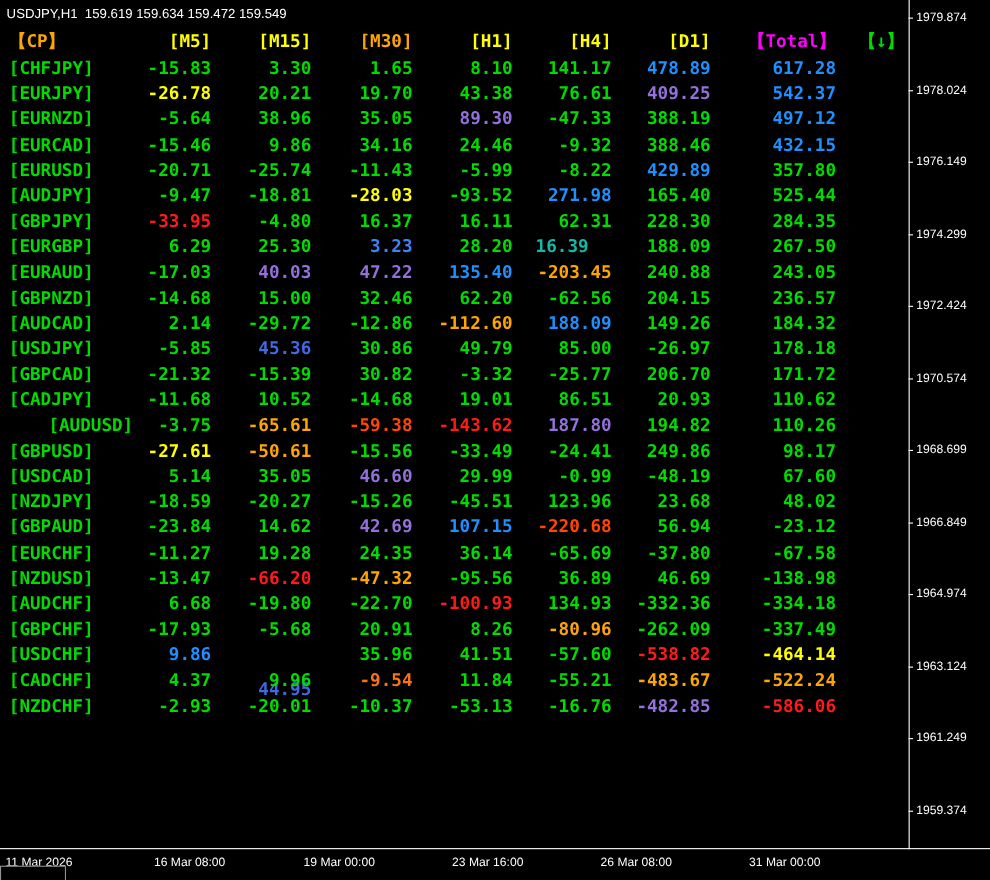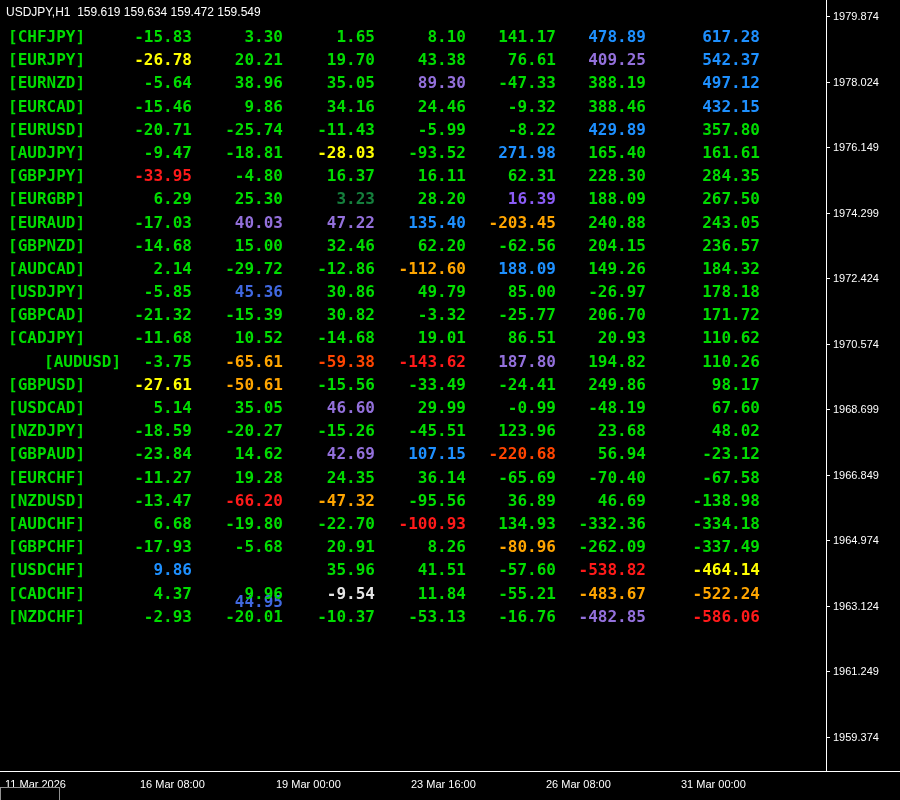--- a/index.html
+++ b/index.html
@@ -21,20 +21,31 @@
   .time-label{position:absolute;top:6px;color:#ffffff;font-size:11px;white-space:pre;}
   #nav-box{position:absolute;left:0;top:787px;width:58px;height:13px;border:1px solid #909090;background:#000;}
 </style>
 </head>
 <body>
 
 <div id="terminal">
   <div id="chart-area">
     <div id="ohlc-info">USDJPY,H1  159.619 159.634 159.472 159.549</div>
     <div id="cp-table">
+      <div class="cp-header" id="cp-header">
+          <div class="c-pair" style="color: rgb(255, 165, 0);">【CP】</div>
+          <div class="c-num" style="color: rgb(255, 255, 0);">[M5]</div>
+          <div class="c-num" style="color: rgb(255, 255, 0);">[M15]</div>
+          <div class="c-num" style="color: rgb(255, 165, 0);">[M30]</div>
+          <div class="c-num" style="color: rgb(255, 255, 0);">[H1]</div>
+          <div class="c-num" style="color: rgb(255, 255, 0);">[H4]</div>
+          <div class="c-num" style="color: rgb(255, 255, 0);">[D1]</div>
+          <div class="c-num" style="color: rgb(255, 0, 255);">【Total】</div>
+          <div class="c-num" style="color: rgb(0, 220, 0);">【↓】</div>
+        </div>
       <div id="cp-rows">
           <div class="cp-row">
             <div class="c-pair" style="color: rgb(0, 220, 0);">[CHFJPY]</div>
             <div class="c-num" style="color: rgb(0, 220, 0);">-15.83</div>
             <div class="c-num" style="color: rgb(0, 220, 0);">3.30</div>
             <div class="c-num" style="color: rgb(0, 220, 0);">1.65</div>
             <div class="c-num" style="color: rgb(0, 220, 0);">8.10</div>
             <div class="c-num" style="color: rgb(0, 220, 0);">141.17</div>
             <div class="c-num" style="color: rgb(30, 144, 255);">478.89</div>
             <div class="c-num" style="color: rgb(30, 144, 255);">617.28</div>
@@ -80,39 +91,39 @@
             <div class="c-num" style="color: rgb(0, 220, 0);">357.80</div>
           </div>
           <div class="cp-row">
             <div class="c-pair" style="color: rgb(0, 220, 0);">[AUDJPY]</div>
             <div class="c-num" style="color: rgb(0, 220, 0);">-9.47</div>
             <div class="c-num" style="color: rgb(0, 220, 0);">-18.81</div>
             <div class="c-num" style="color: rgb(255, 255, 0);">-28.03</div>
             <div class="c-num" style="color: rgb(0, 220, 0);">-93.52</div>
             <div class="c-num" style="color: rgb(30, 144, 255);">271.98</div>
             <div class="c-num" style="color: rgb(0, 220, 0);">165.40</div>
-            <div class="c-num" style="color: rgb(0, 220, 0);">161.61</div>
+            <div class="c-num" style="color: rgb(0, 220, 0);">525.44</div>
           </div>
           <div class="cp-row">
             <div class="c-pair" style="color: rgb(0, 220, 0);">[GBPJPY]</div>
             <div class="c-num" style="color: rgb(255, 26, 26);">-33.95</div>
             <div class="c-num" style="color: rgb(0, 220, 0);">-4.80</div>
             <div class="c-num" style="color: rgb(0, 220, 0);">16.37</div>
             <div class="c-num" style="color: rgb(0, 220, 0);">16.11</div>
             <div class="c-num" style="color: rgb(0, 220, 0);">62.31</div>
             <div class="c-num" style="color: rgb(0, 220, 0);">228.30</div>
             <div class="c-num" style="color: rgb(0, 220, 0);">284.35</div>
           </div>
           <div class="cp-row">
             <div class="c-pair" style="color: rgb(0, 220, 0);">[EURGBP]</div>
             <div class="c-num" style="color: rgb(0, 220, 0);">6.29</div>
             <div class="c-num" style="color: rgb(0, 220, 0);">25.30</div>
-            <div class="c-num" style="color: #15803d;">3.23</div>
+            <div class="c-num" style="color: #3b82f6;">3.23</div>
             <div class="c-num" style="color: rgb(0, 220, 0);">28.20</div>
-            <div class="c-num" style="color: #8b5cf6;">16.39</div>
+            <div class="c-num" style="color: #14b8a6; text-align: center;">16.39</div>
             <div class="c-num" style="color: rgb(0, 220, 0);">188.09</div>
             <div class="c-num" style="color: rgb(0, 220, 0);">267.50</div>
           </div>
           <div class="cp-row">
             <div class="c-pair" style="color: rgb(0, 220, 0);">[EURAUD]</div>
             <div class="c-num" style="color: rgb(0, 220, 0);">-17.03</div>
             <div class="c-num" style="color: rgb(147, 112, 219);">40.03</div>
             <div class="c-num" style="color: rgb(147, 112, 219);">47.22</div>
             <div class="c-num" style="color: rgb(30, 144, 255);">135.40</div>
             <div class="c-num" style="color: rgb(255, 165, 0);">-203.45</div>
@@ -219,21 +230,21 @@
             <div class="c-num" style="color: rgb(0, 220, 0);">56.94</div>
             <div class="c-num" style="color: rgb(0, 220, 0);">-23.12</div>
           </div>
           <div class="cp-row">
             <div class="c-pair" style="color: rgb(0, 220, 0);">[EURCHF]</div>
             <div class="c-num" style="color: rgb(0, 220, 0);">-11.27</div>
             <div class="c-num" style="color: rgb(0, 220, 0);">19.28</div>
             <div class="c-num" style="color: rgb(0, 220, 0);">24.35</div>
             <div class="c-num" style="color: rgb(0, 220, 0);">36.14</div>
             <div class="c-num" style="color: rgb(0, 220, 0);">-65.69</div>
-            <div class="c-num" style="color: rgb(0, 220, 0);">-70.40</div>
+            <div class="c-num" style="color: rgb(0, 220, 0);">-37.80</div>
             <div class="c-num" style="color: rgb(0, 220, 0);">-67.58</div>
           </div>
           <div class="cp-row">
             <div class="c-pair" style="color: rgb(0, 220, 0);">[NZDUSD]</div>
             <div class="c-num" style="color: rgb(0, 220, 0);">-13.47</div>
             <div class="c-num" style="color: rgb(255, 26, 26);">-66.20</div>
             <div class="c-num" style="color: rgb(255, 165, 0);">-47.32</div>
             <div class="c-num" style="color: rgb(0, 220, 0);">-95.56</div>
             <div class="c-num" style="color: rgb(0, 220, 0);">36.89</div>
             <div class="c-num" style="color: rgb(0, 220, 0);">46.69</div>
@@ -266,21 +277,21 @@
             <div class="c-num" style="color: rgb(0, 220, 0);">35.96</div>
             <div class="c-num" style="color: rgb(0, 220, 0);">41.51</div>
             <div class="c-num" style="color: rgb(0, 220, 0);">-57.60</div>
             <div class="c-num" style="color: rgb(255, 26, 26);">-538.82</div>
             <div class="c-num" style="color: rgb(255, 255, 0);">-464.14</div>
           </div>
           <div class="cp-row">
             <div class="c-pair" style="color: rgb(0, 220, 0);">[CADCHF]</div>
             <div class="c-num" style="color: rgb(0, 220, 0);">4.37</div>
             <div class="c-num" style="color: rgb(0, 220, 0);">9.96</div>
-            <div class="c-num" style="color: #e5e5e5;">-9.54</div>
+            <div class="c-num" style="color: #f97316;">-9.54</div>
             <div class="c-num" style="color: rgb(0, 220, 0);">11.84</div>
             <div class="c-num" style="color: rgb(0, 220, 0);">-55.21</div>
             <div class="c-num" style="color: rgb(255, 165, 0);">-483.67</div>
             <div class="c-num" style="color: rgb(255, 165, 0);">-522.24</div>
           </div>
           <div class="cp-row">
             <div class="c-pair" style="color: rgb(0, 220, 0);">[NZDCHF]</div>
             <div class="c-num" style="color: rgb(0, 220, 0);">-2.93</div>
             <div class="c-num" style="color: rgb(0, 220, 0);">-20.01</div>
             <div class="c-num" style="color: rgb(0, 220, 0);">-10.37</div>

